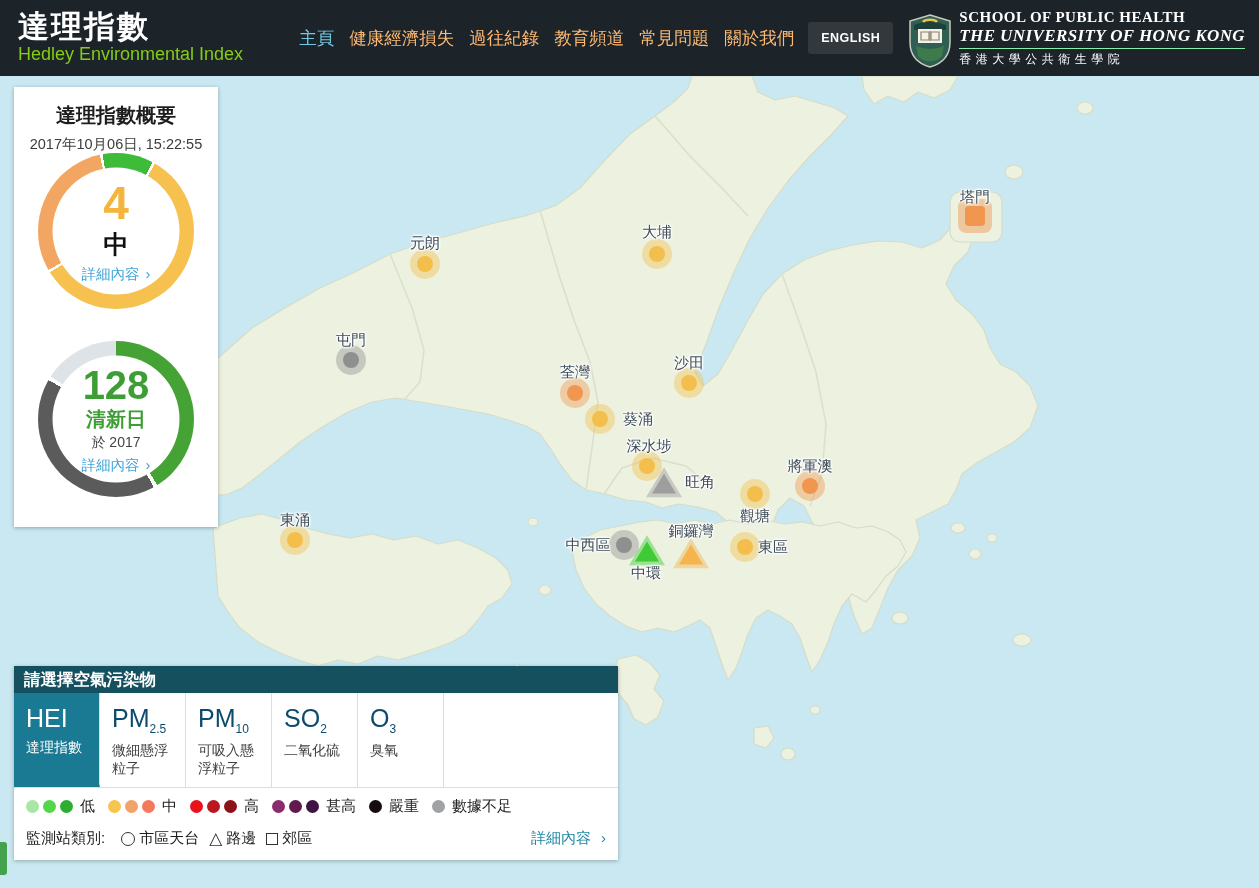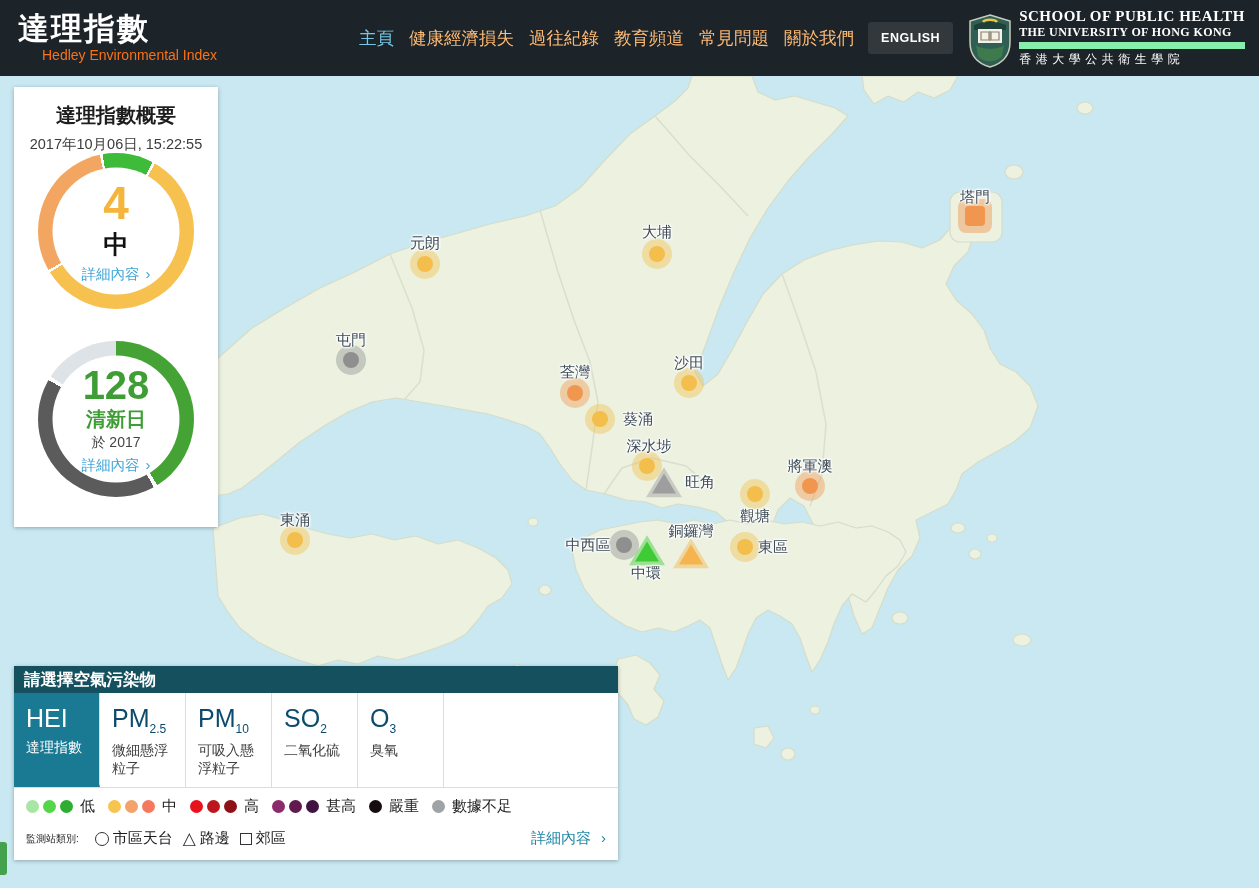--- a/index.html
+++ b/index.html
@@ -3,29 +3,29 @@
 <meta charset="utf-8">
 <style>
   * { margin:0; padding:0; box-sizing:border-box; }
   html,body { width:1259px; height:888px; overflow:hidden; font-family:"Liberation Sans",sans-serif; background:#C9E8F1; }
   #stage { position:relative; width:1259px; height:888px; }
 
   
   #header { position:absolute; left:0; top:0; width:1259px; height:76px; background:#1C2329; z-index:40; display:flex; align-items:center; }
   .logo-block { margin-left:18px; cursor:pointer; }
   .logo-title { color:#FFFFFF; font-size:31px; font-weight:bold; letter-spacing:2px; line-height:1.05; }
-  .logo-sub { color:#f97316; font-size:14px; margin-top:1px;margin-left:24px; }
+  .logo-sub { color:#84cc16; font-size:18px; margin-top:1px; }
   #nav { display:flex; align-items:center; gap:15px; margin-left:auto; }
   .nav-item { color:#fdba74; font-size:17.5px; cursor:pointer; white-space:nowrap; }
   .nav-item.active { color:#74C8E4; }
   .english-btn { margin-left:14px; background:#33383C; color:#FFFFFF; font-size:12.5px; font-weight:bold; padding:9px 13px; border-radius:3px; cursor:pointer; letter-spacing:.5px; }
   .hku { display:flex; align-items:flex-end; margin:0 14px 0 16px; gap:8px; cursor:pointer; }
   .hku-text { color:#FFFFFF; font-family:"Liberation Serif",serif; }
   .hku-l1 { font-size:15px; font-weight:bold; letter-spacing:.5px; }
-  .hku-l2 { font-size:12px; font-weight:bold; border-bottom:7px solid #86efac; padding-bottom:2px; letter-spacing:.4px; }
+  .hku-l2 { font-size:17px; font-weight:bold; border-bottom:1px solid #86efac; padding-bottom:2px; letter-spacing:.4px;font-style:italic; }
   .hku-l3 { font-size:12px; letter-spacing:4.5px; margin-top:2px; white-space:nowrap; }
 
   
   #map-wrap { position:absolute; left:0; top:76px; width:1259px; height:812px; z-index:1; }
   #map-svg { position:absolute; left:0; top:0; }
   .station { position:absolute; z-index:5; cursor:pointer; }
   .shape { position:absolute; left:0; top:0; }
   .halo-c { width:30px; height:30px; border-radius:50%; opacity:.42; transform:translate(-50%,-50%); }
   .core-c { width:16px; height:16px; border-radius:50%; transform:translate(-50%,-50%); }
   .halo-t { width:0; height:0; border-left:18px solid transparent !important; border-right:18px solid transparent !important; border-bottom-width:30px; border-bottom-style:solid; opacity:.45; transform:translate(-50%,-56%); background:none !important; }
@@ -60,21 +60,21 @@
   .tab .tab-name { font-size:14px; color:#3F3F3F; margin-top:6px; line-height:1.25; padding-right:8px; }
   .tab.active { background:#1A7A93; border-bottom:3px solid #1A7A93; }
   .tab.active .code, .tab.active .tab-name { color:#FFFFFF; }
   .tabs .spacer { flex:1; }
   .legend-area { padding:9px 12px 12px 12px; }
   .legend-row { display:flex; align-items:center; flex-wrap:nowrap; }
   .lg-group { display:flex; align-items:center; margin-right:13px; }
   .lg-dot { width:13px; height:13px; border-radius:50%; margin-right:4px; }
   .lg-label { font-size:15px; color:#1d1d1d; margin-left:3px; white-space:nowrap; }
   .types-row { display:flex; align-items:center; margin-top:13px; }
-  .types-label { font-size:10px; color:#1d1d1d; margin-right:16px; }
+  .types-label { font-size:15px; color:#1d1d1d; margin-right:16px; }
   .type-item { display:flex; align-items:center; margin-right:10px; }
   .ty-sym { margin-right:4px; color:#333; display:inline-flex; align-items:center; justify-content:center; }
   .sym-circle { width:14px; height:14px; border:1.6px solid #333; border-radius:50%; }
   .sym-square { width:12px; height:12px; border:1.6px solid #333; }
   .sym-tri { font-size:17px; line-height:14px; }
   .type-item span.ty-label { font-size:15px; color:#1d1d1d; }
   .details-link { margin-left:auto; font-size:15px; color:#1E87A5; cursor:pointer; }
   .details-link .chev { margin-left:10px; }
 
   

